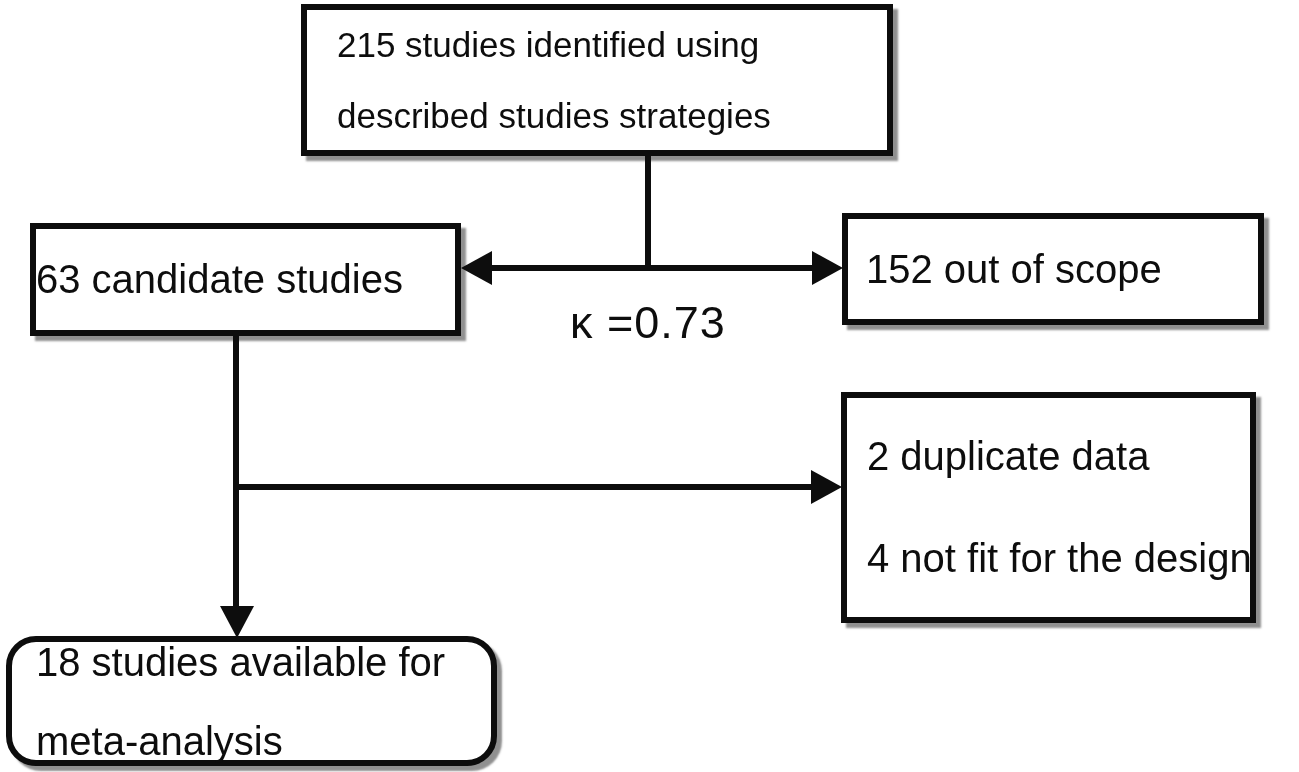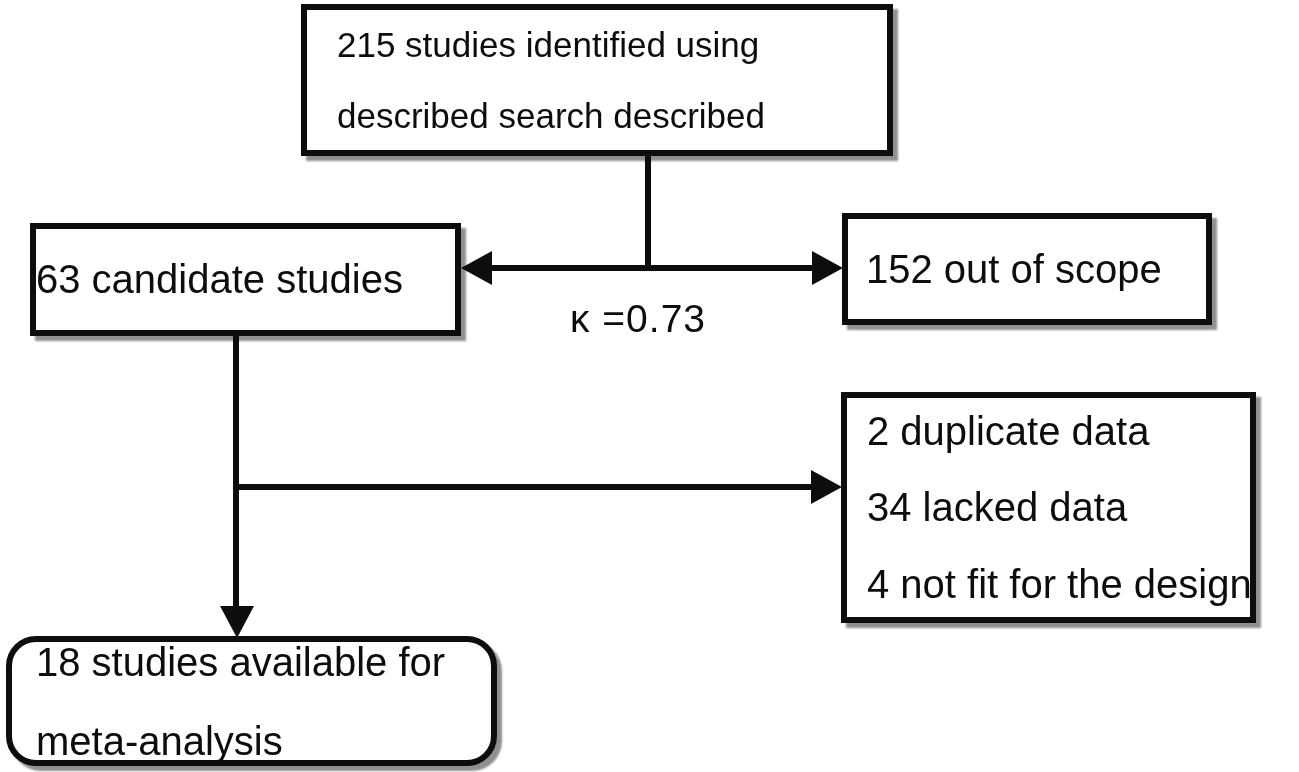--- a/index.html
+++ b/index.html
@@ -30,63 +30,62 @@
   }
   .node .line{white-space:nowrap;}
   .conn{position:absolute;background:var(--ink);}
   .ah{position:absolute;width:0;height:0;}
   .ah-left{border-top:17px solid transparent;border-bottom:17px solid transparent;border-right:31px solid var(--ink);}
   .ah-right{border-top:17px solid transparent;border-bottom:17px solid transparent;border-left:31px solid var(--ink);}
   .ah-down{border-left:17px solid transparent;border-right:17px solid transparent;border-top:32px solid var(--ink);}
   .kappa{
     position:absolute;
     left:570px;top:297px;
-    font-size:39px;
+    font-size:45px;
     letter-spacing:1px;
     white-space:nowrap;
   }
 
   
   #box-identified{left:301px;top:4px;width:592px;height:152px;font-size:35px;line-height:1.42;padding-left:30px;}
   #box-candidate{left:30px;top:223px;width:431px;height:113px;font-size:40px;}
-  #box-out-of-scope{left:842px;top:213px;width:370px;height:112px;font-size:40px;padding-left:18px;}
+  #box-out-of-scope{left:842px;top:213px;width:422px;height:112px;font-size:40px;padding-left:18px;}
   #box-excluded{left:841px;top:392px;width:415px;height:231px;font-size:40px;padding-left:20px;justify-content:space-evenly;}
   #box-meta{left:6px;top:636px;width:491px;height:130px;font-size:40px;line-height:1.45;padding-left:24px;border-radius:30px;}
 
   
   #v-top-junction{left:645px;top:154px;width:6px;height:114px;}
   #h-junction{left:487px;top:265px;width:330px;height:6px;}
   #ah-into-candidate{left:461px;top:251px;}
   #ah-into-scope{left:812px;top:251px;}
   #v-candidate-meta{left:233px;top:334px;width:6px;height:278px;}
   #h-to-excluded{left:233px;top:484px;width:578px;height:6px;}
   #ah-into-excluded{left:811px;top:470px;}
   #ah-into-meta{left:220px;top:606px;}
 </style>
 </head>
 <body>
 
 <div class="stage">
 
   <div class="node" id="box-identified">
     <div class="line">215 studies identified using</div>
-    <div class="line">described search described</div>
+    <div class="line">described studies strategies</div>
   </div>
 
   <div class="node" id="box-candidate">
     <div class="line">63 candidate studies</div>
   </div>
 
   <div class="node" id="box-out-of-scope">
     <div class="line">152 out of scope</div>
   </div>
 
   <div class="node" id="box-excluded">
     <div class="line">2 duplicate data</div>
-    <div class="line">34 lacked data</div>
     <div class="line">4 not fit for the design</div>
   </div>
 
   <div class="node" id="box-meta">
     <div class="line">18 studies available for</div>
     <div class="line">meta-analysis</div>
   </div>
 
   <div class="conn" id="v-top-junction"></div>
   <div class="conn" id="h-junction"></div>

